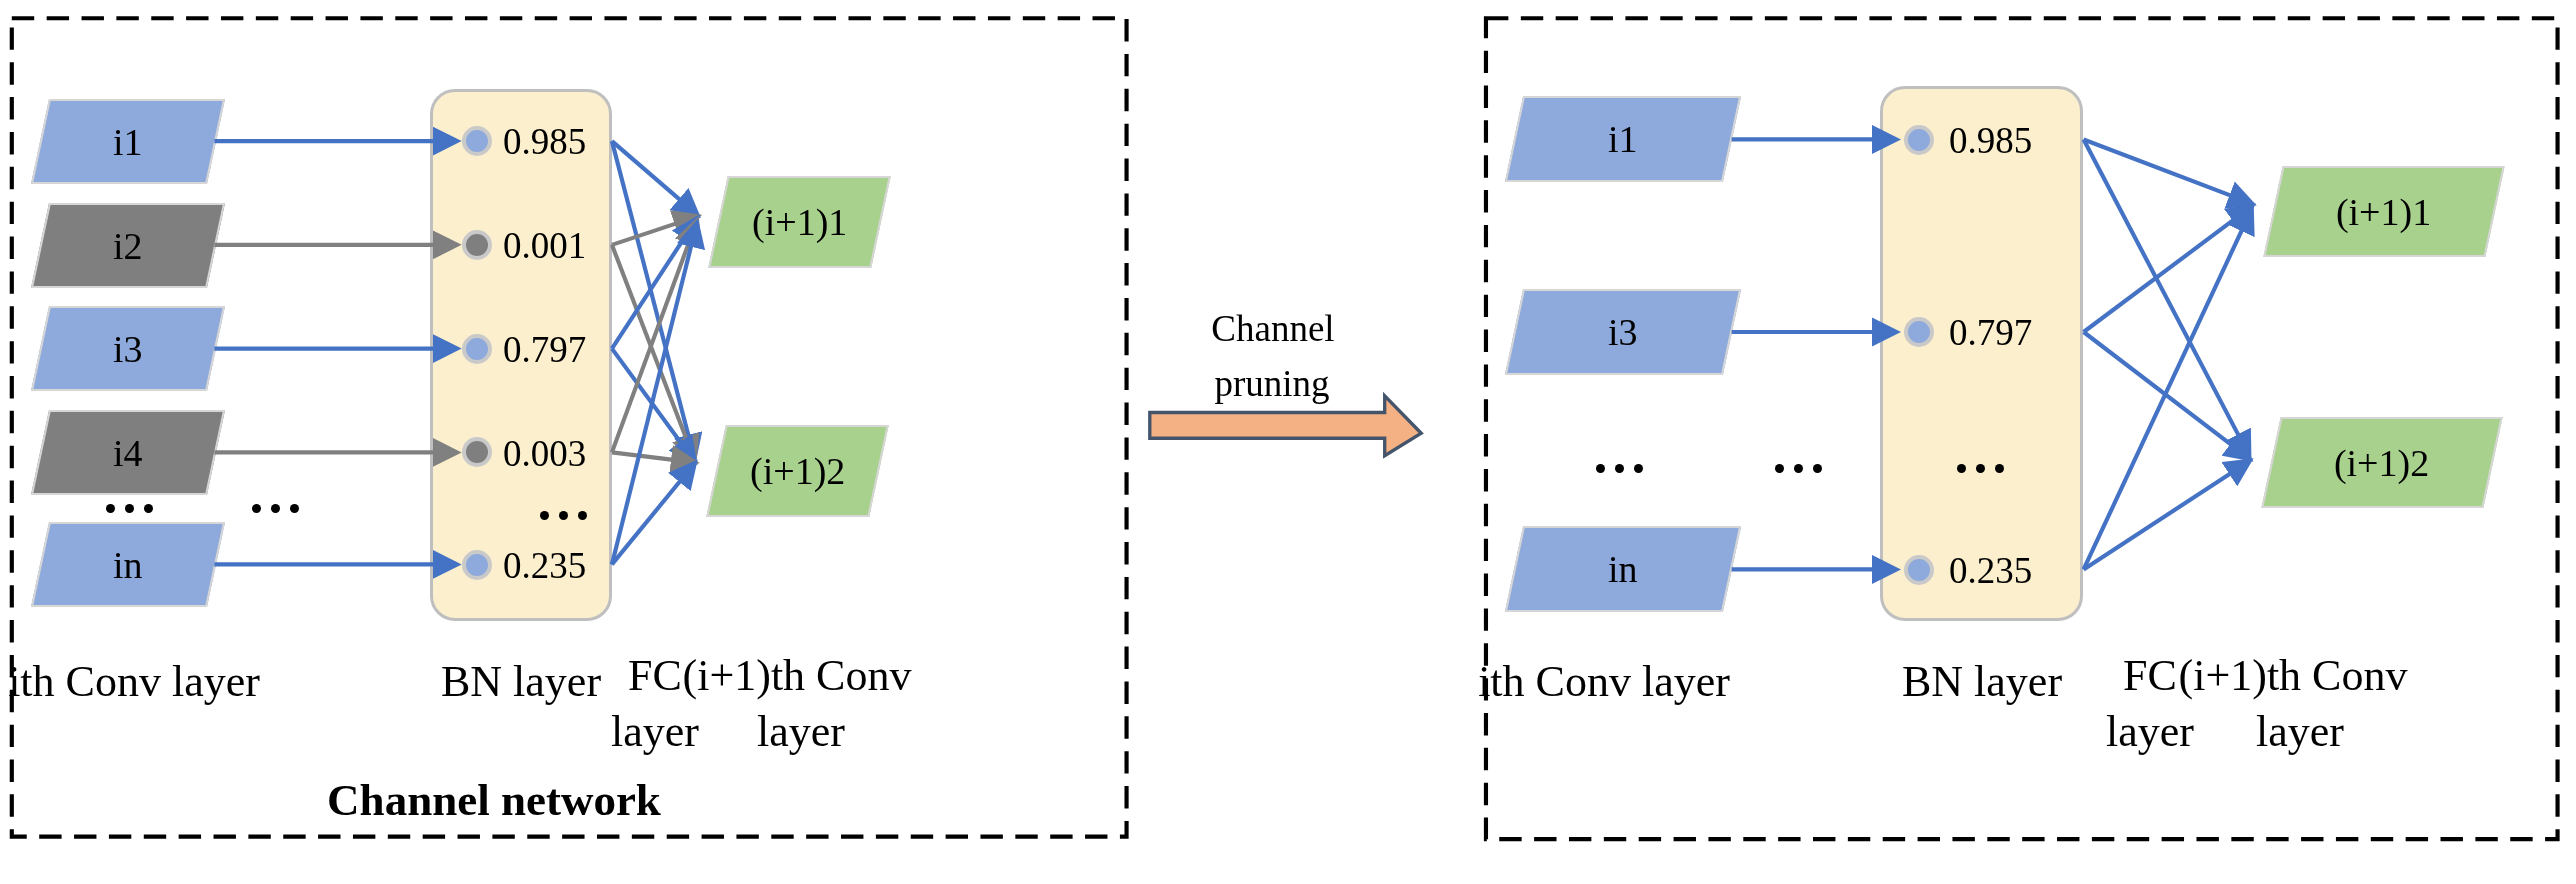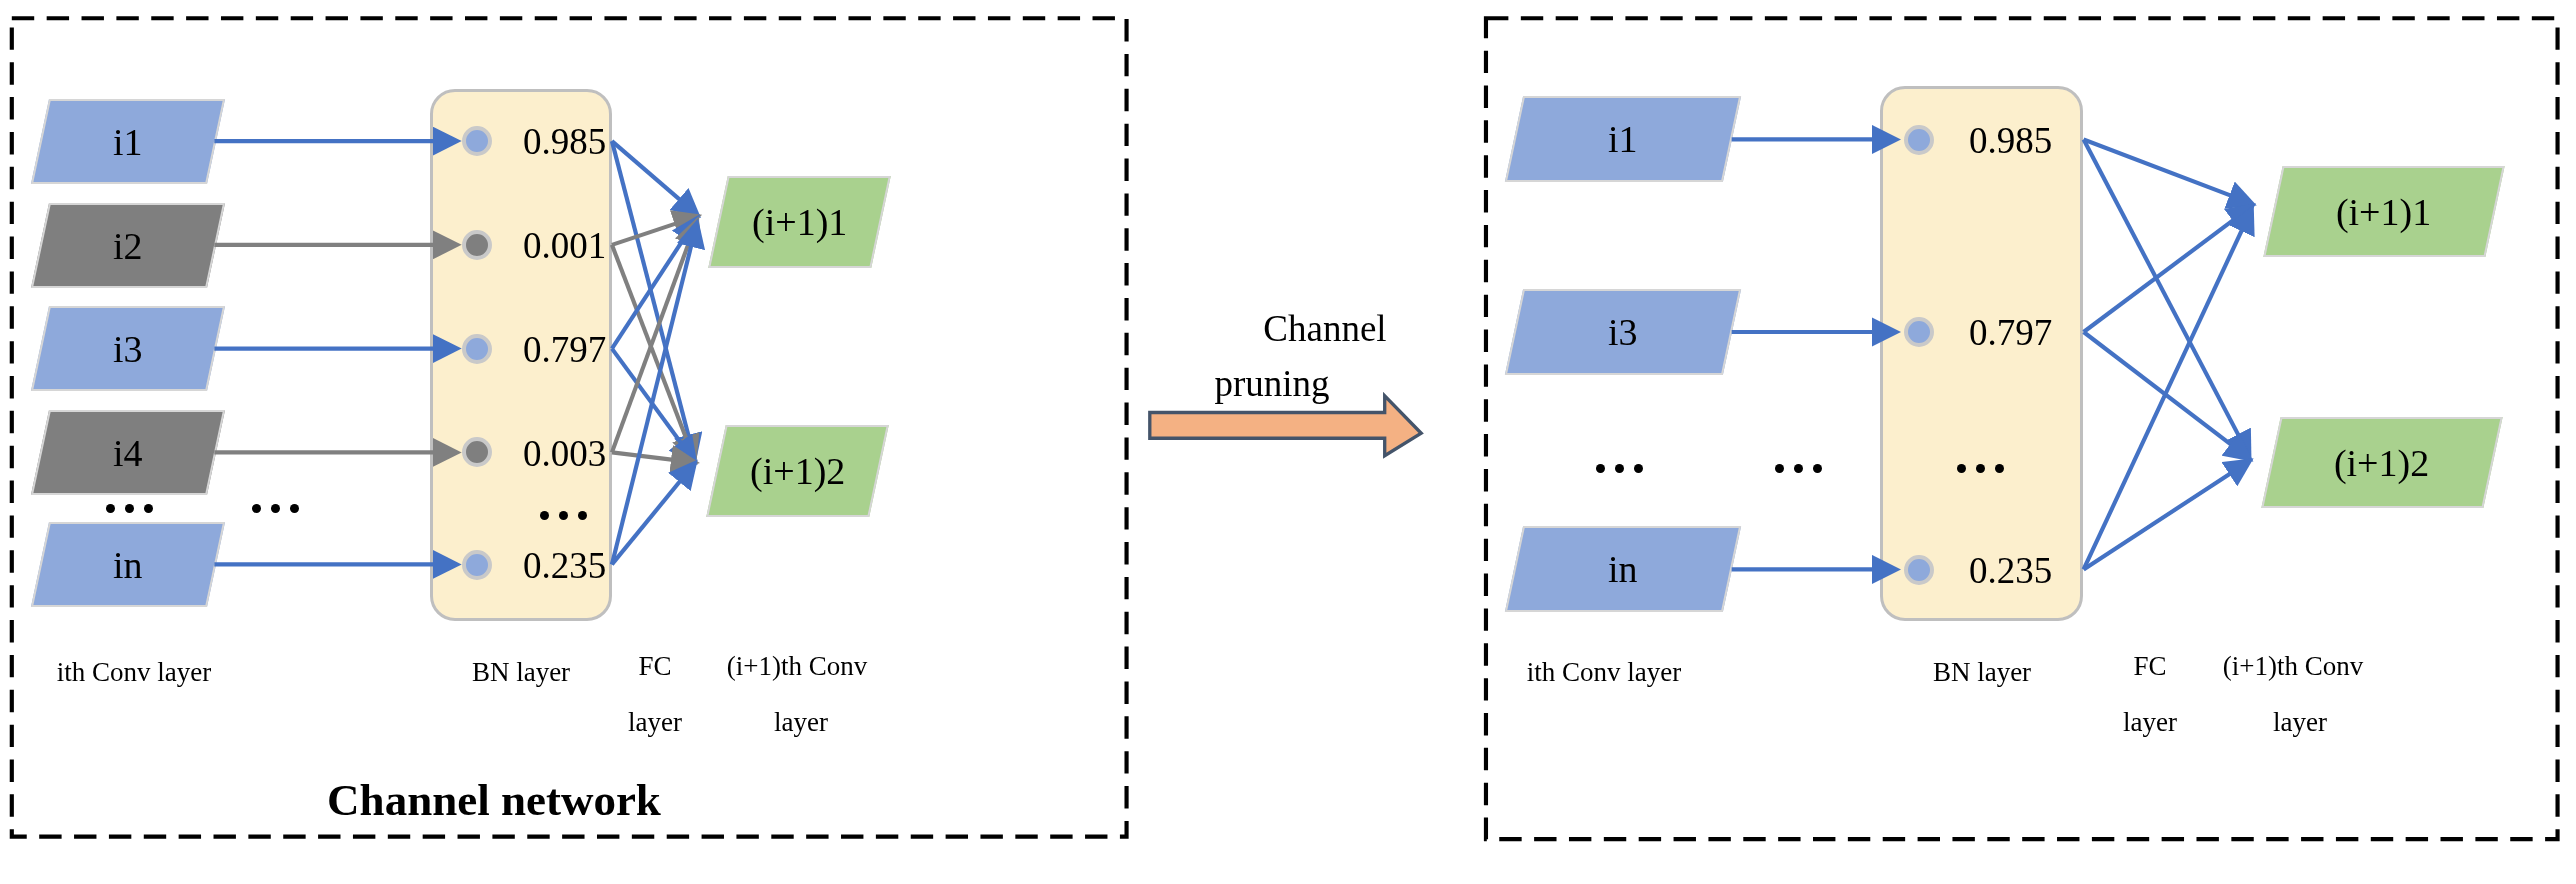--- a/index.html
+++ b/index.html
@@ -33,29 +33,29 @@
   .bn-dot {
     position:absolute; z-index:3; box-sizing:border-box;
     width:30px; height:30px; border-radius:50%;
     border:4.2px solid #C9C9C9;
   }
   .dot-blue { background:#8EA9DB; }
   .dot-gray { background:#7F7F7F; }
 
   .bn-val {
     position:absolute; z-index:3; font-size:37px; height:50px;
-    display:flex; align-items:center; white-space:nowrap;margin-left:20px;
+    display:flex; align-items:center; white-space:nowrap;
   }
 
   
   .dots { position:absolute; z-index:3; display:flex; gap:10px; }
   .dots i { width:9px; height:9px; border-radius:50%; background:#000; }
 
   .lbl {
-    position:absolute; z-index:3; font-size:27px; line-height:1.1;
+    position:absolute; z-index:3; font-size:44px; line-height:1.1;
     transform:translateX(-50%); white-space:nowrap; text-align:center;
   }
   .title {
     position:absolute; z-index:3; font-size:45px; font-weight:bold;
     transform:translateX(-50%); white-space:nowrap;
   }
   .midlbl {
     position:absolute; z-index:3; font-size:37px;
     transform:translateX(-50%); white-space:nowrap;
   }
@@ -171,21 +171,21 @@
     </div>
 
   <div class="lbl" style="left:134px;top:658px">ith Conv layer</div>
   <div class="lbl" style="left:521px;top:658px">BN layer</div>
   <div class="lbl" style="left:655px;top:652px">FC</div>
   <div class="lbl" style="left:655px;top:708px">layer</div>
   <div class="lbl" style="left:797px;top:652px">(i+1)th Conv</div>
   <div class="lbl" style="left:801px;top:708px">layer</div>
   <div class="title" style="left:494px;top:774px">Channel network</div>
 
-  <div class="midlbl" style="left:1325px;top:307px">Channel</div>
+  <div class="midlbl" style="left:1273px;top:307px">Channel</div>
   <div class="midlbl" style="left:1272px;top:362px">pruning</div>
 
   <div class="para ch-blue" style="left:1514px;top:96px;width:218px;height:86px">
     <span>i1</span>
     </div>
   <div class="para ch-blue" style="left:1514px;top:289px;width:218px;height:86px">
     <span>i3</span>
     </div>
   <div class="para ch-blue" style="left:1514px;top:526px;width:218px;height:86px">
     <span>in</span>

